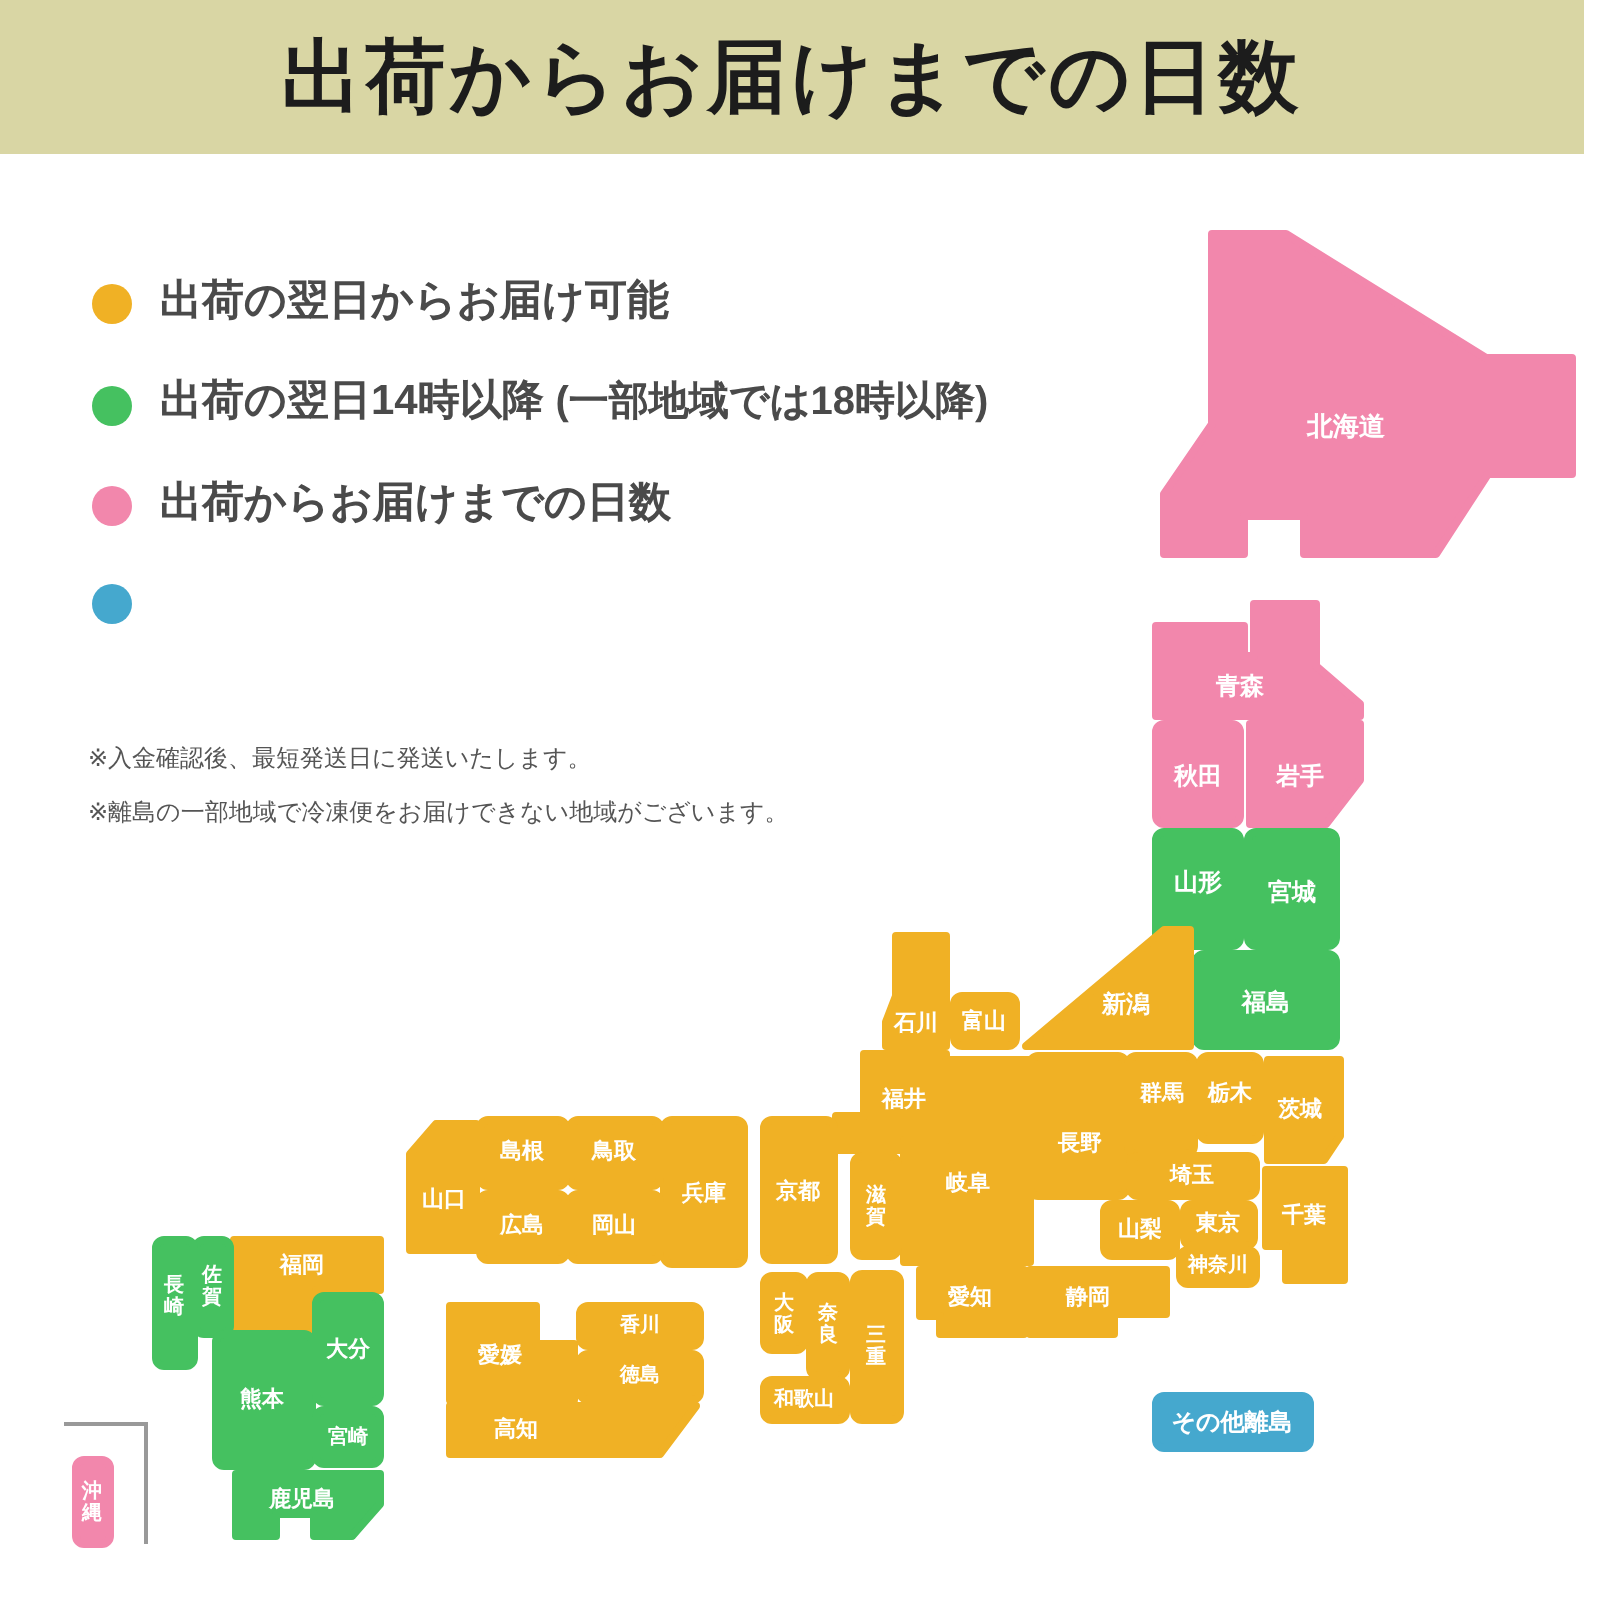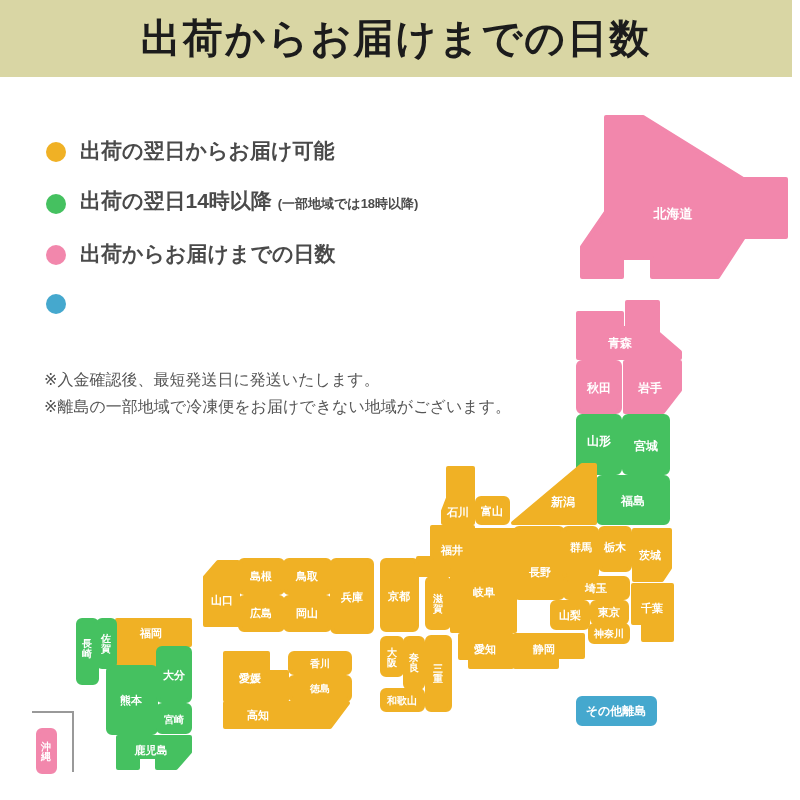--- a/index.html
+++ b/index.html
@@ -6,23 +6,23 @@
   .stage{position:relative;width:800px;height:800px;background:#ffffff;overflow:hidden;
          font-family:"Liberation Sans","DejaVu Sans",sans-serif;}
   .title-band{position:absolute;top:0;left:0;width:792px;height:77px;background:#D9D6A4;
               display:flex;align-items:center;justify-content:center;}
   .title-band h1{margin:0;font-family:"Liberation Serif","DejaVu Serif",serif;font-size:40px;
                  font-weight:600;color:#1c1c1c;letter-spacing:2px;}
   .legend{position:absolute;left:46px;top:138px;display:flex;flex-direction:column;gap:25px;}
   .legend-row{display:flex;align-items:center;gap:14px;color:#4a4a4a;font-weight:700;
               font-size:21px;line-height:25px;}
   .dot{width:20px;height:20px;border-radius:50%;flex:0 0 auto;margin-top:3px;background:#ccc;}
-  .legend-sub{font-size:13px;font-weight:700;}
+  .legend-sub{font-size:20px;font-weight:700;}
   .legend-lines span{display:block;}
-  .notes{position:absolute;left:44px;top:366px;font-size:16px;color:#555;line-height:27px;}
+  .notes{position:absolute;left:44px;top:366px;font-size:12px;color:#555;line-height:27px;}
   svg.map{position:absolute;left:0;top:0;}
   .pref-label{fill:#ffffff;font-weight:700;font-family:"Liberation Sans","DejaVu Sans",sans-serif;}
 </style>
 </head>
 <body>
 
 <div class="stage">
 
   <div class="title-band">
     <h1>出荷からお届けまでの日数</h1>

